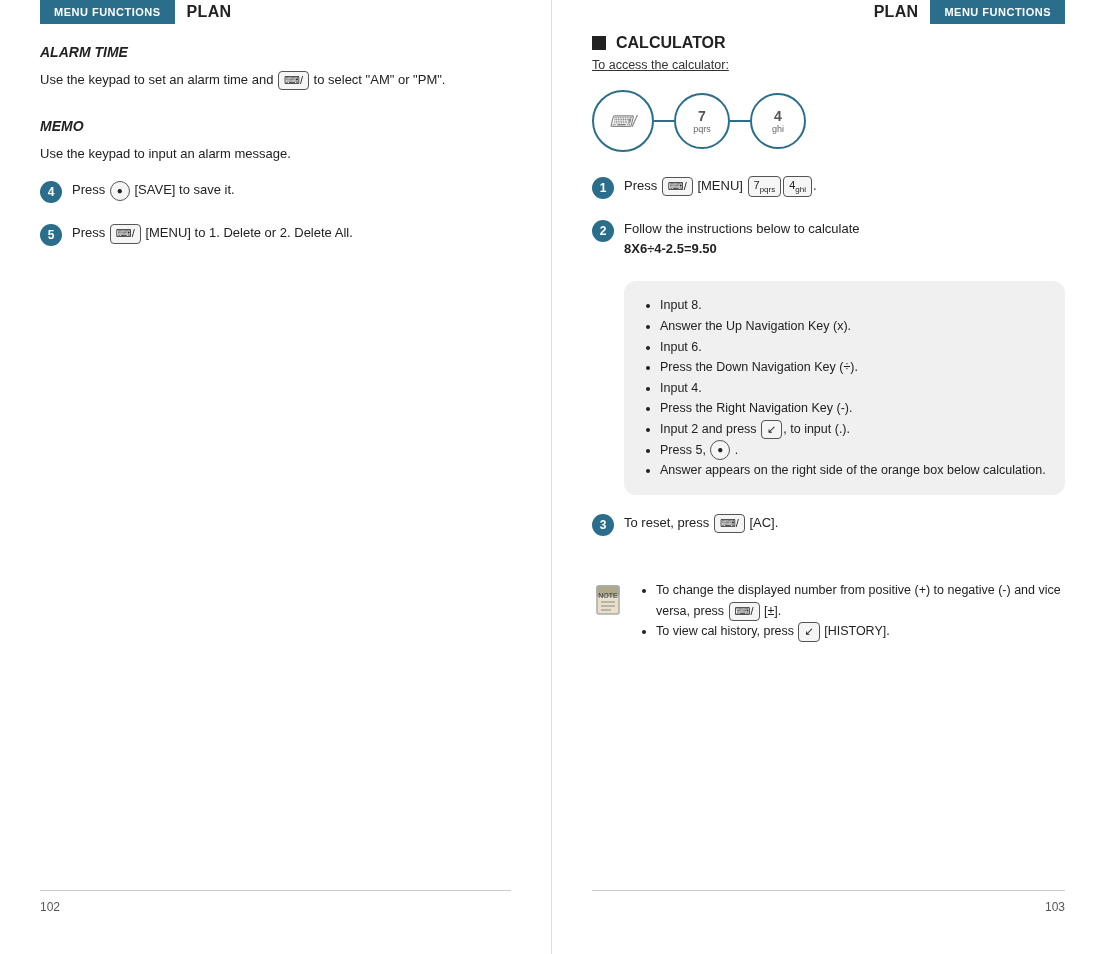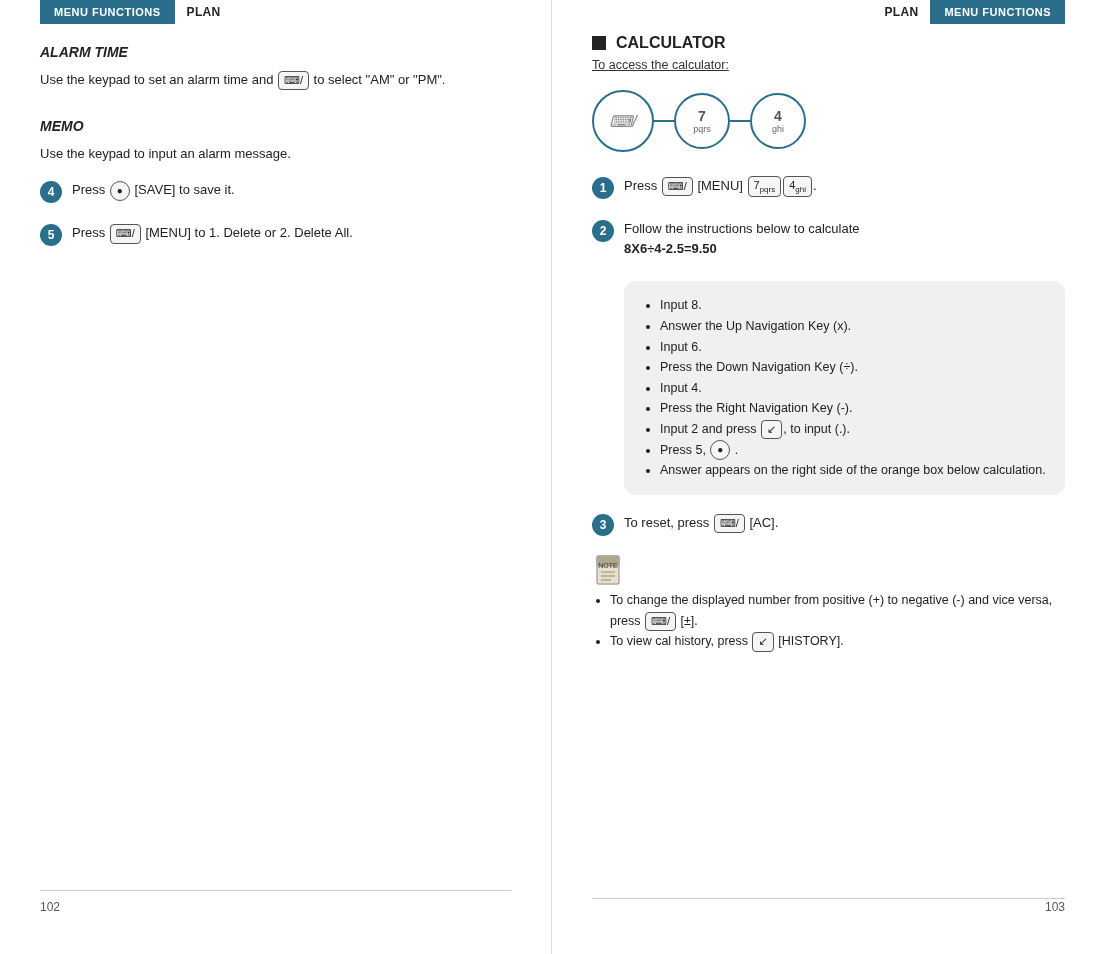--- a/index.html
+++ b/index.html
@@ -45,21 +45,21 @@
     .menu-functions-badge {
       background: #2a6e8c;
       color: #fff;
       font-size: 11px;
       font-weight: bold;
       letter-spacing: 0.5px;
       padding: 6px 14px;
       text-transform: uppercase;
     }
     .plan-label {
-      font-size: 12px;
+      font-size: 16px;
       font-weight: bold;
       color: #222;
       margin: 0 12px;
       letter-spacing: 0.3px;
     }
     
     .section-title {
       font-style: italic;
       font-weight: bold;
       font-size: 14px;
@@ -212,23 +212,22 @@
     .calc-subtext {
       font-size: 12.5px;
       color: #333;
       margin-bottom: 4px;
       text-decoration: underline;
     }
     
     .note-box {
       display: flex;
       align-items: flex-start;
-      margin-top: 2px;
-      gap: 0;
-      flex-direction: column;
+      margin-top: 32px;
+      gap: 8px;
     }
     .note-icon {
       width: 38px;
       height: 38px;
       flex-shrink: 0;
       margin-top: 2px;
     }
     .note-content ul {
       list-style: disc;
       padding-left: 18px;
@@ -366,17 +365,17 @@
       </svg>
       <div class="note-content">
         <ul>
           <li>To change the displayed number from positive (+) to negative (-) and vice versa, press <span class="key-icon">⌨/</span> [±].</li>
           <li>To view cal history, press <span class="key-icon">↙</span> [HISTORY].</li>
         </ul>
       </div>
     </div>
 
     <div style="flex:1;"></div>
-    <div style="border-top:1px solid #ccc; margin-top:auto; text-align:right;">
+    <div style="border-top:1px solid #ccc; margin-top:auto; padding-top:8px; text-align:right;">
       <span style="font-size:12px;color:#555;">103</span>
     </div>
   </div>
 </div>
 
 </body></html>

